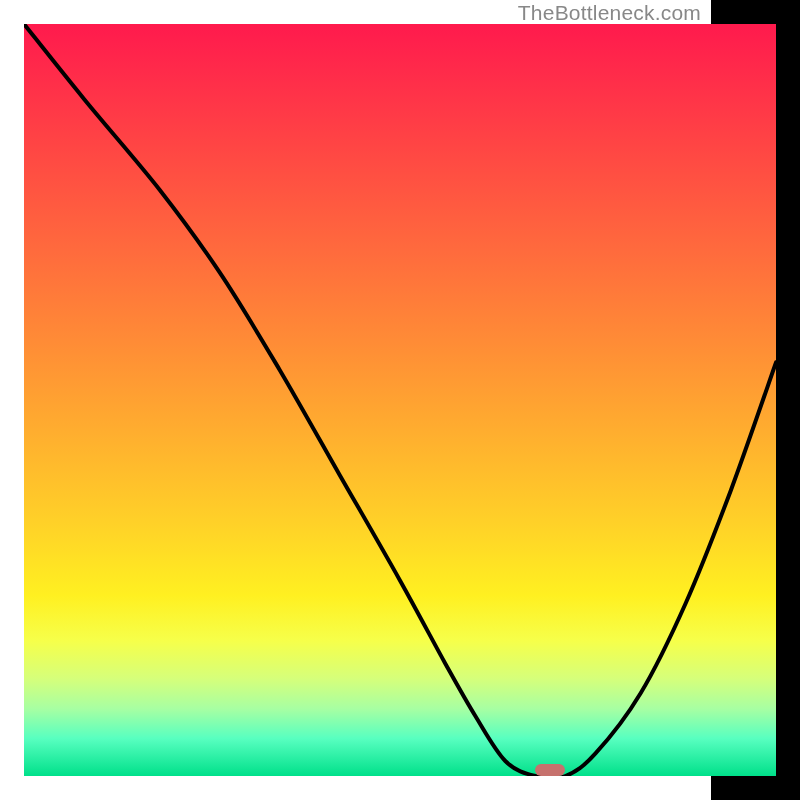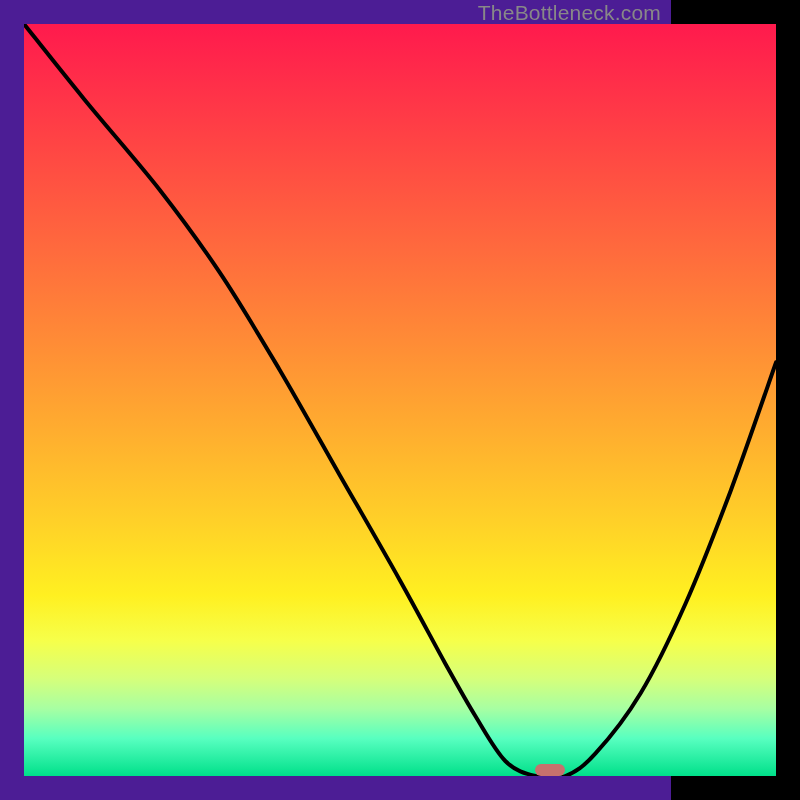--- a/index.html
+++ b/index.html
@@ -8,21 +8,22 @@
     width: 800px;
     height: 800px;
     background: #000;
     overflow: hidden;
     font-family: Arial, Helvetica, sans-serif;
   }
   .frame {
     position: relative;
     width: 671px;
     height: 800px;
-    background: #4c1d95;
+    background: #ffffff;
+    padding-left: 40px;
   }
   .plot-area {
     position: absolute;
     left: 24px;
     top: 24px;
     width: 752px;
     height: 752px;
     
     background: linear-gradient(
       to bottom,

